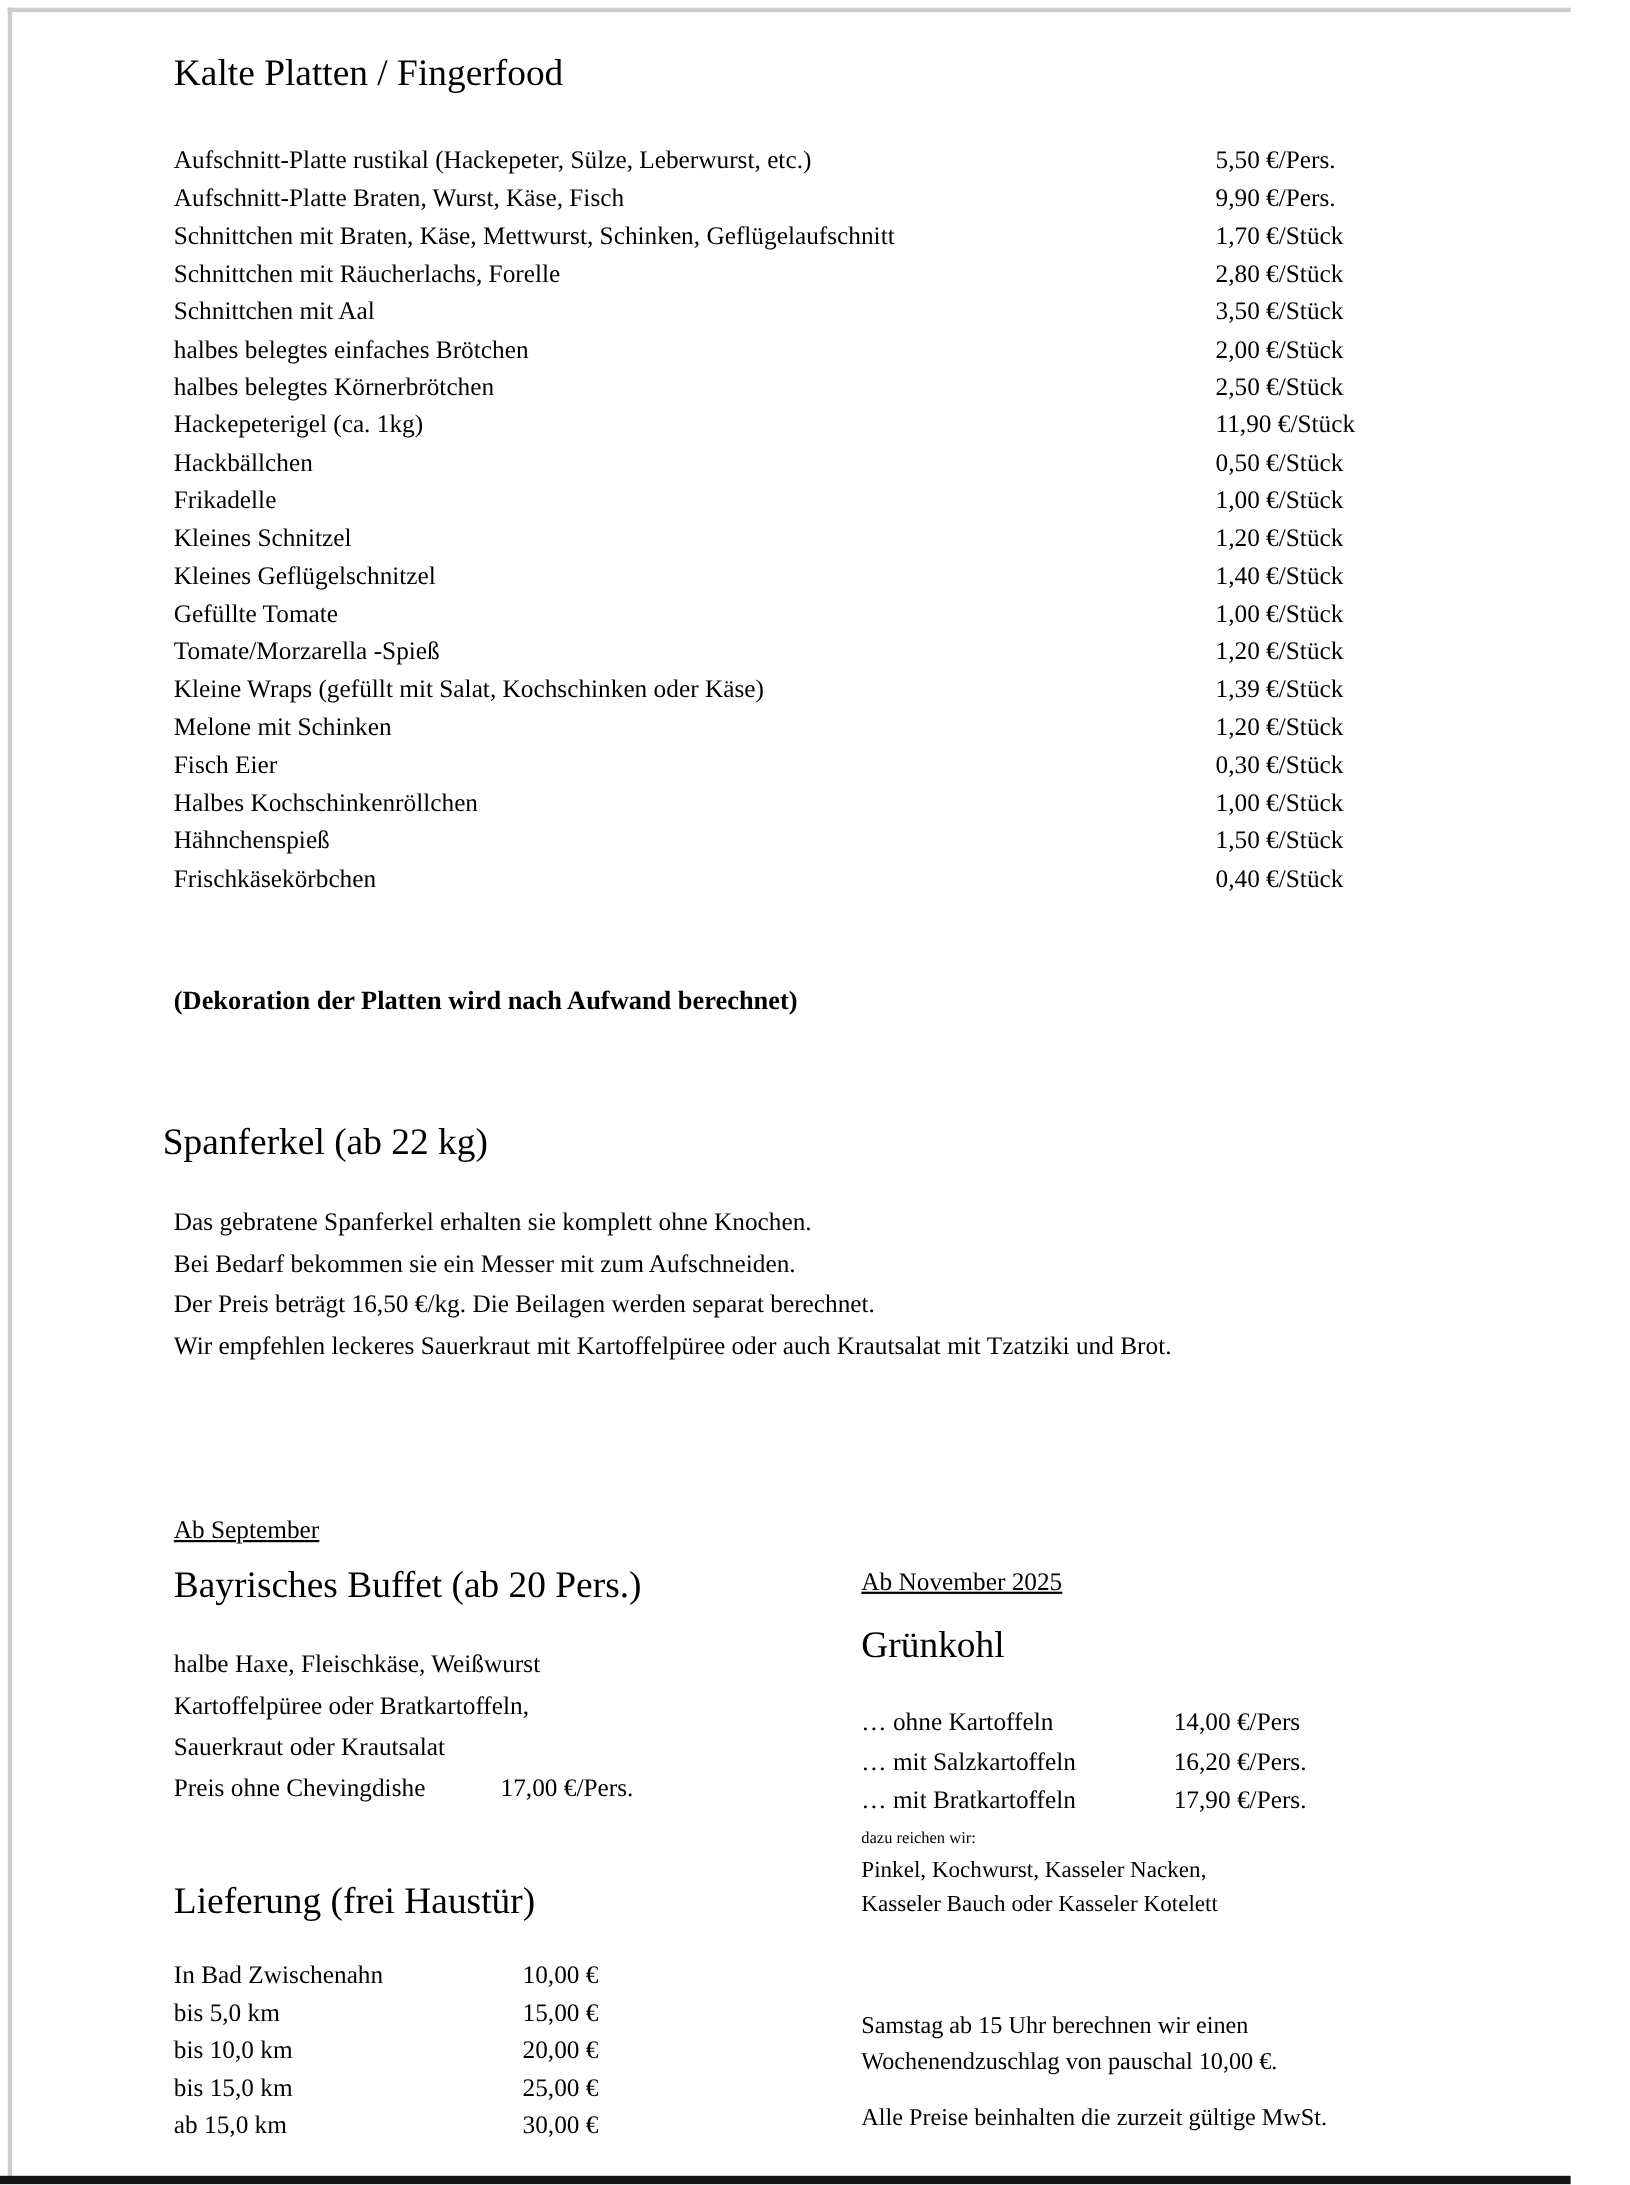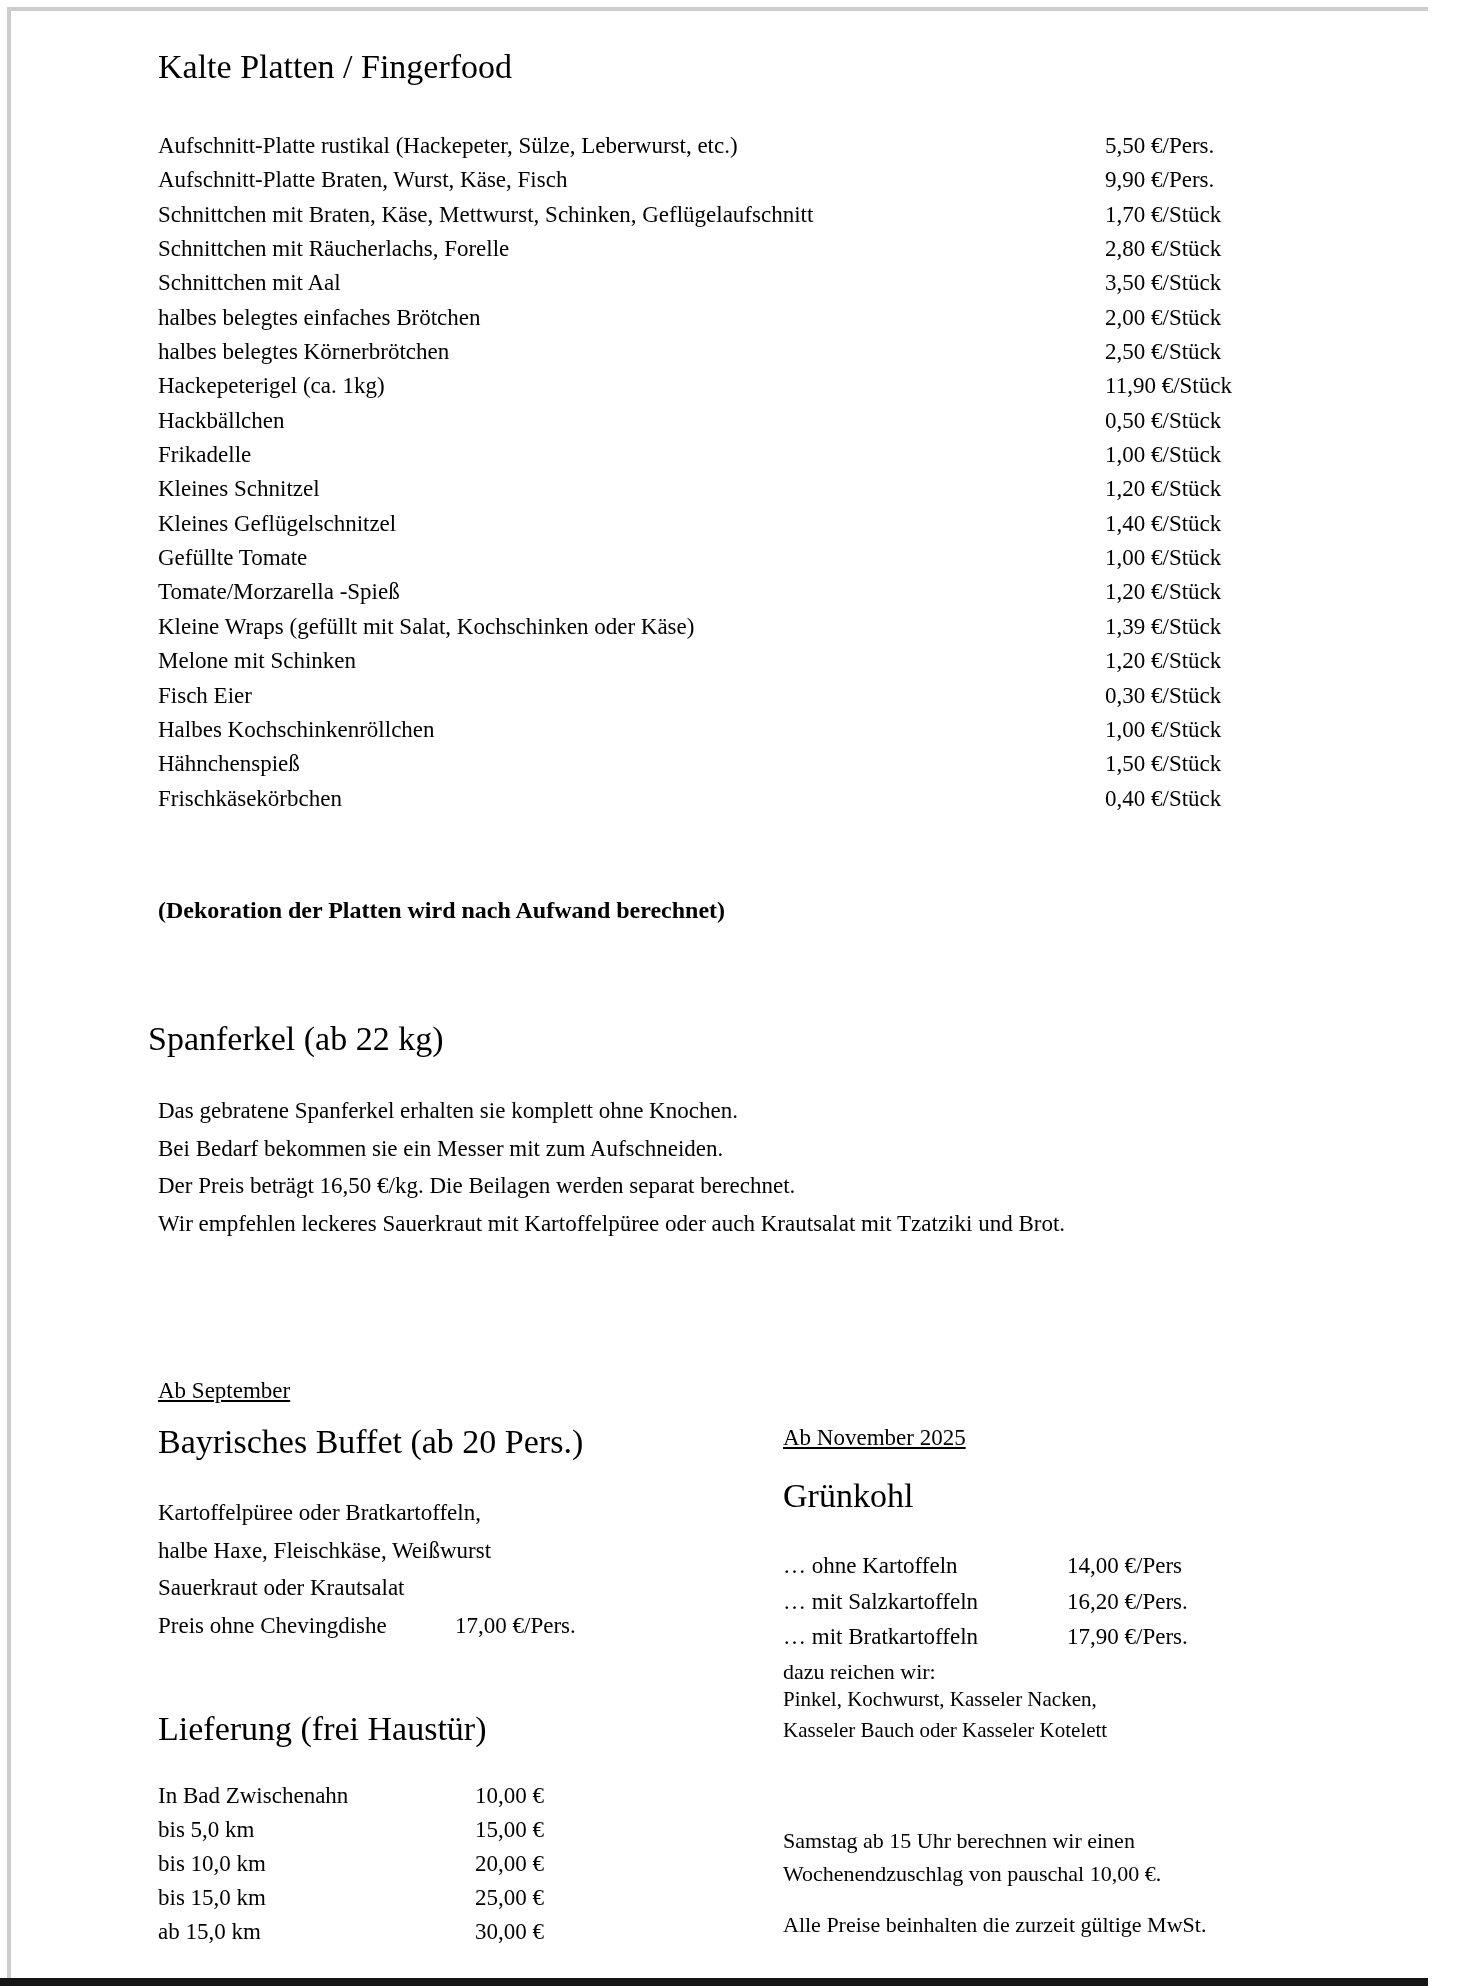--- a/index.html
+++ b/index.html
@@ -48,21 +48,21 @@
   #t4 { top:1710px; left:158px; }
   #lf-list { top:1779px; left:158px; width:520px; font-size:23px; }
   #lf-list .row { height:34px; line-height:34px; }
   #lf-list .row .price { left:317px; }
 
   #ab-nov { top:1425px; left:783px; }
   #t5 { top:1477px; left:783px; }
   #gk-list { top:1548px; left:783px; width:580px; font-size:23px; }
   #gk-list .row { height:35.5px; line-height:35.5px; }
   #gk-list .row .price { left:284px; }
-  #gk-extra { top:1654px; left:783px; font-size:22px; line-height:35.5px; white-space:nowrap; }
+  #gk-extra { top:1654px; left:783px; font-size:15px; line-height:35.5px; white-space:nowrap; }
   #gk-small { top:1684px; left:783px; font-size:21px; }
   #gk-small .sline { line-height:31px; white-space:nowrap; }
 
   #note-weekend { top:1824px; left:783px; width:470px; }
   #note-vat { top:1908px; left:783px; width:470px; }
 </style>
 </head>
 <body>
 
 <div class="page">
@@ -191,23 +191,23 @@
 
       <div class="pline">Wir empfehlen leckeres Sauerkraut mit Kartoffelpüree oder auch Krautsalat mit Tzatziki und Brot.</div>
     </div>
 
   <div class="abs underlined" id="ab-sep">Ab September</div>
 
   <h1 class="abs sec-title" id="t3">Bayrisches Buffet (ab 20 Pers.)</h1>
 
   <div class="abs" id="buffet-lines">
 
+      <div class="bline">halbe Haxe, Fleischkäse, Weißwurst</div>
+
       <div class="bline">Kartoffelpüree oder Bratkartoffeln,</div>
-
-      <div class="bline">halbe Haxe, Fleischkäse, Weißwurst</div>
 
       <div class="bline">Sauerkraut oder Krautsalat</div>
     </div>
 
   <div class="abs row" id="buffet-price-row">
     <span class="name">Preis ohne Chevingdishe</span>
     <span class="price">17,00 €/Pers.</span>
   </div>
 
   <h1 class="abs sec-title" id="t4">Lieferung (frei Haustür)</h1>

